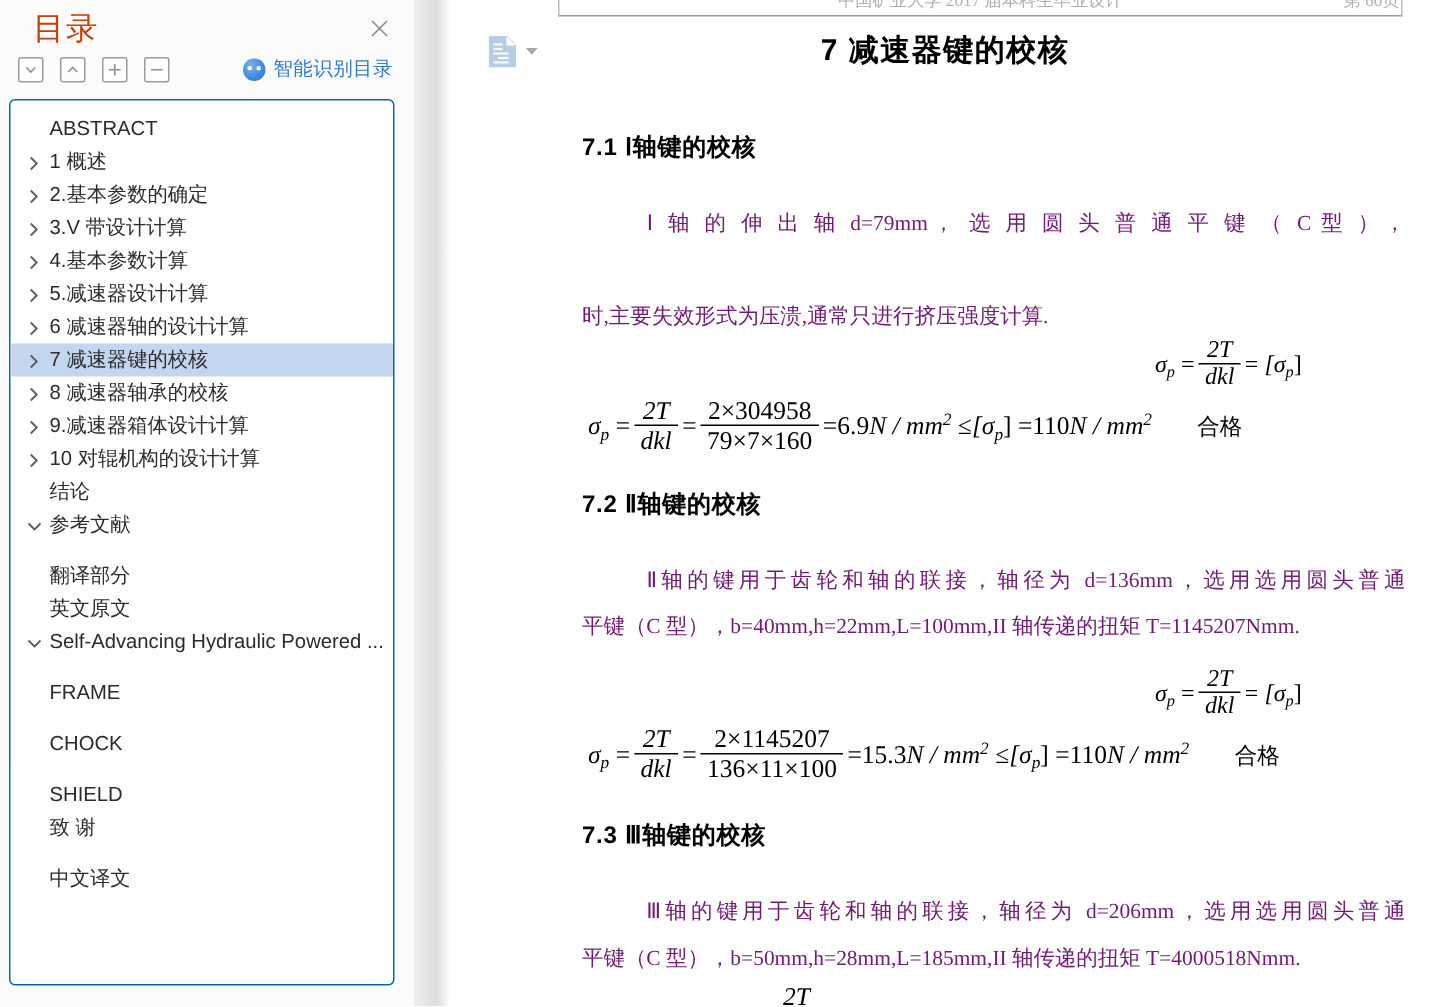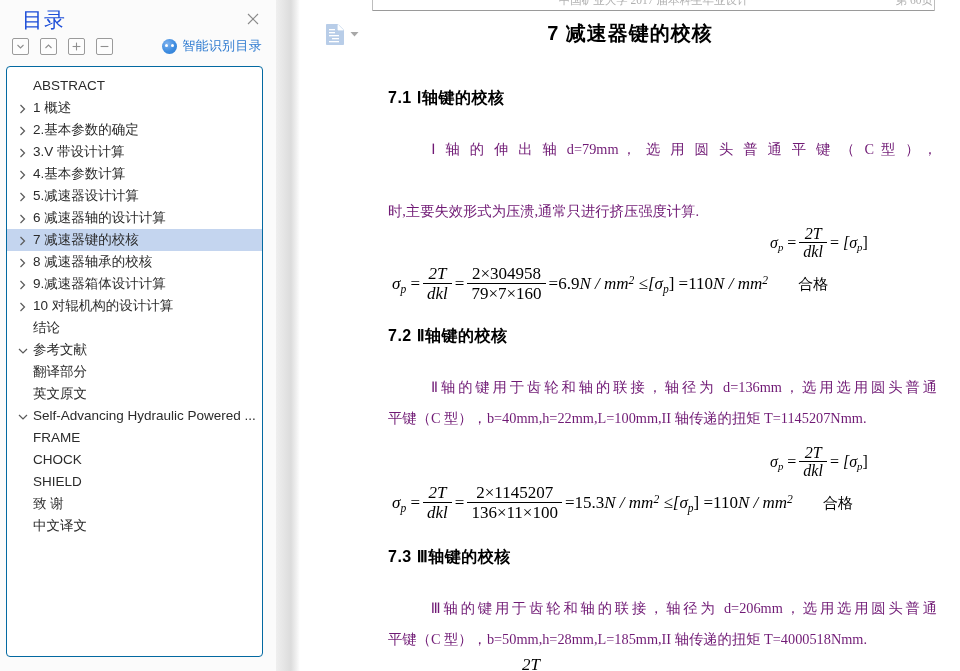--- a/index.html
+++ b/index.html
@@ -33,21 +33,21 @@
   #sidebar-header {
     position: relative;
     height: 38px;
     padding: 0 14px;
   }
   #panel-title {
     position: absolute;
     left: 22px;
     top: 7px;
     font-size: 21px;
-    color: #1d4ed8;
+    color: #c2410c;
     font-family: "Liberation Sans", sans-serif;
     letter-spacing: 1px;
     line-height: 26px;
   }
   #close-btn {
     position: absolute;
     right: 14px;
     top: 10px;
     width: 18px;
     height: 18px;
@@ -133,21 +133,21 @@
     height: 22px;
     line-height: 22px;
     font-size: 13.5px;
     color: #2b2b2b;
     white-space: nowrap;
     cursor: pointer;
     padding-left: 26px;
     box-sizing: border-box;
   }
   .toc-item.level0 { padding-left: 26px; }
-  .toc-item.level1 { padding-left: 48px; }
+  .toc-item.level1 { padding-left: 48px; margin-top: 12px; }
   .toc-item.noarrow { padding-left: 26px; }
   .toc-item.selected {
     background: #c4d5ef;
   }
   .toc-arrow {
     position: absolute;
     left: 10px;
     top: 0;
     width: 12px;
     height: 22px;

